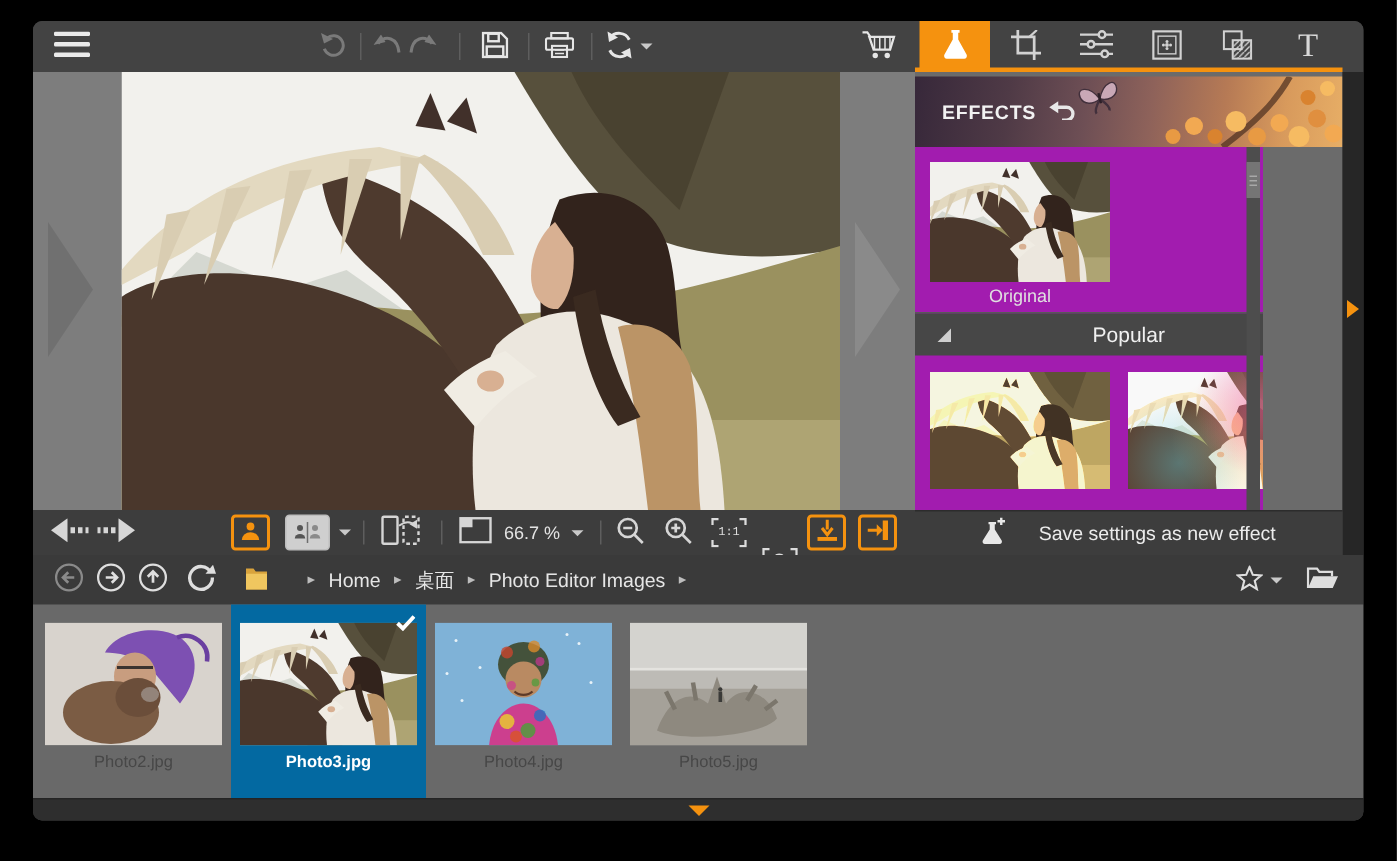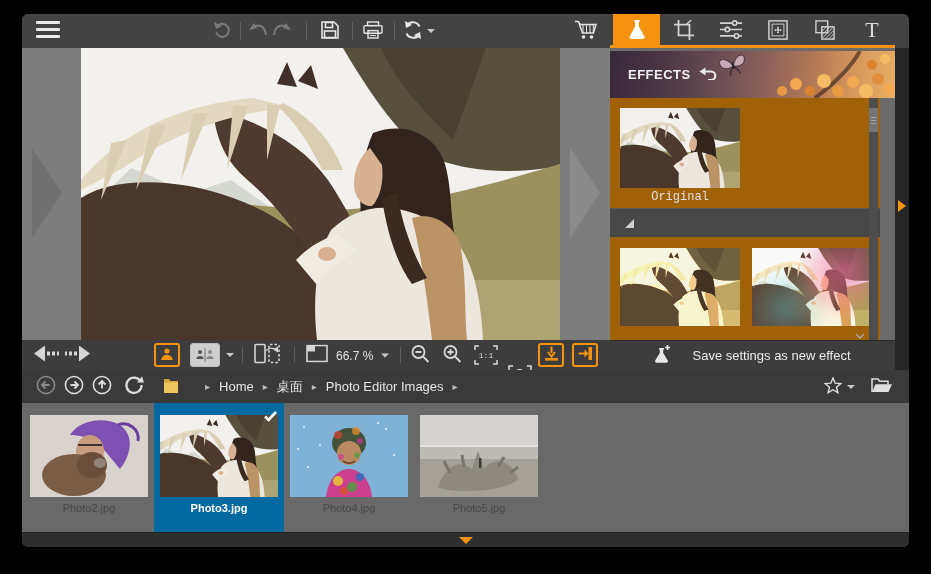--- a/index.html
+++ b/index.html
@@ -36,21 +36,21 @@
   .csep{position:absolute;top:7px;width:1px;height:16px;background:#5e5e5e;}
   .bracket{position:relative;width:24px;height:20px;justify-content:flex-end;}
   .bracket .blabel{position:absolute;left:0;right:0;top:50%;transform:translateY(-50%);
         text-align:center;font-size:8px;color:#dcdcdc;font-family:"Liberation Mono",monospace;}
   
   .effects-panel{position:absolute;left:588px;top:34px;width:285px;height:322px;background:#6b6b6b;}
   .effects-header{position:absolute;left:0;top:3px;width:285px;height:47px;overflow:hidden;
      background:linear-gradient(97deg,#37283a 0%,#4f3a46 22%,#6e4f55 40%,#8e625a 55%,#b67a55 72%,#d89a5c 86%,#e7ae66 100%);}
   .effects-title{position:absolute;left:18px;top:50%;transform:translateY(-50%);
      color:#f2f2f2;font-size:13px;font-weight:600;letter-spacing:.5px;display:flex;align-items:flex-start;gap:8px;cursor:pointer;}
-  .effects-list{position:absolute;left:0;top:50px;width:270px;height:242px;background:#a16207;overflow:hidden;font-family:Liberation Mono, monospace;}
+  .effects-list{position:absolute;left:0;top:50px;width:232px;height:242px;background:#a21caf;overflow:hidden;}
   .thumb-frame{position:absolute;width:120px;height:80px;overflow:hidden;background:#555;cursor:pointer;}
   .thumb-frame svg{display:block;width:120px;height:80px;}
   .orig-label{position:absolute;left:10px;top:92px;width:120px;text-align:center;color:#e0e0e0;font-size:12px;}
   .list-divider{position:absolute;left:0;top:110px;width:285px;height:1px;background:#595959;}
   .popular-header{position:absolute;left:0;top:111px;width:285px;height:28px;background:#474747;
      display:flex;align-items:center;cursor:pointer;}
   .popular-label{flex:1;text-align:center;color:#f0f0f0;font-size:14px;}
   .fx-overlay{position:absolute;inset:0;
      background:radial-gradient(circle at 78% 28%,rgba(238,92,168,.55),transparent 45%),
                 radial-gradient(circle at 28% 78%,rgba(90,200,214,.4),transparent 42%),
@@ -502,20 +502,21 @@
           </svg>
       </div>
       <div class="orig-label">Original</div>
       <div class="list-divider"></div>
       <div class="popular-header">
         <span style="margin-left:14px;display:flex;">
           <svg width="11" height="11" viewBox="0 0 11 11">
               <polygon points="10,1 10,10 1,10" fill="#cfcfcf"></polygon>
             </svg>
         </span>
+        <span class="popular-label">Popular</span>
         <span style="width:25px;"></span>
       </div>
       <div class="thumb-frame fx-vintage" style="left:10px;top:150px;height:78px;">
         <svg viewBox="0 0 479 292" preserveAspectRatio="xMidYMid slice" style="height:78px;">
             <use href="#scene"></use>
           </svg>
       </div>
       <div class="thumb-frame fx-leak" style="left:142px;top:150px;height:78px;">
         <svg viewBox="0 0 479 292" preserveAspectRatio="xMidYMid slice" style="height:78px;">
             <use href="#scene"></use>

